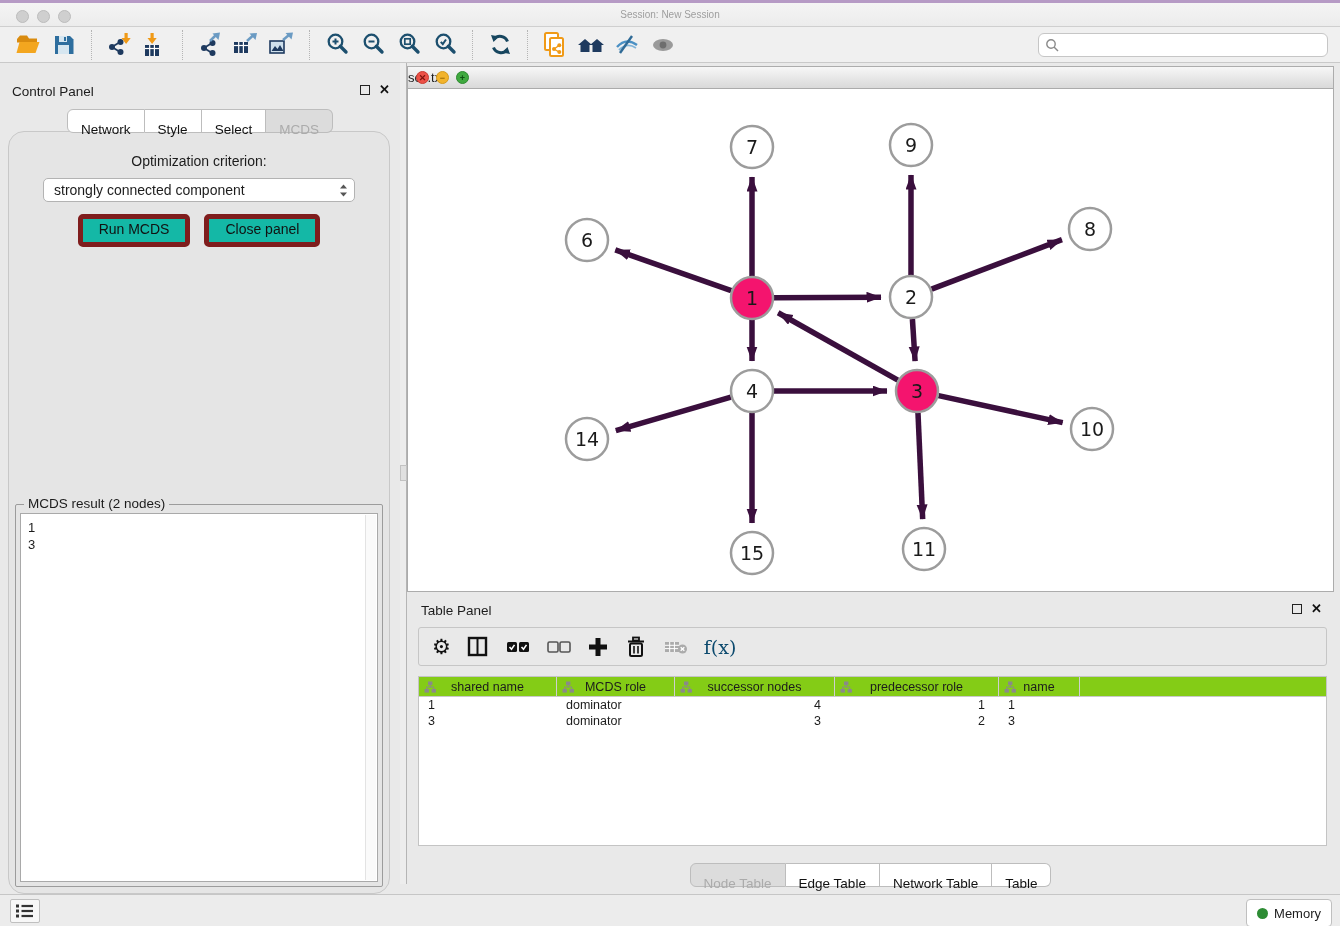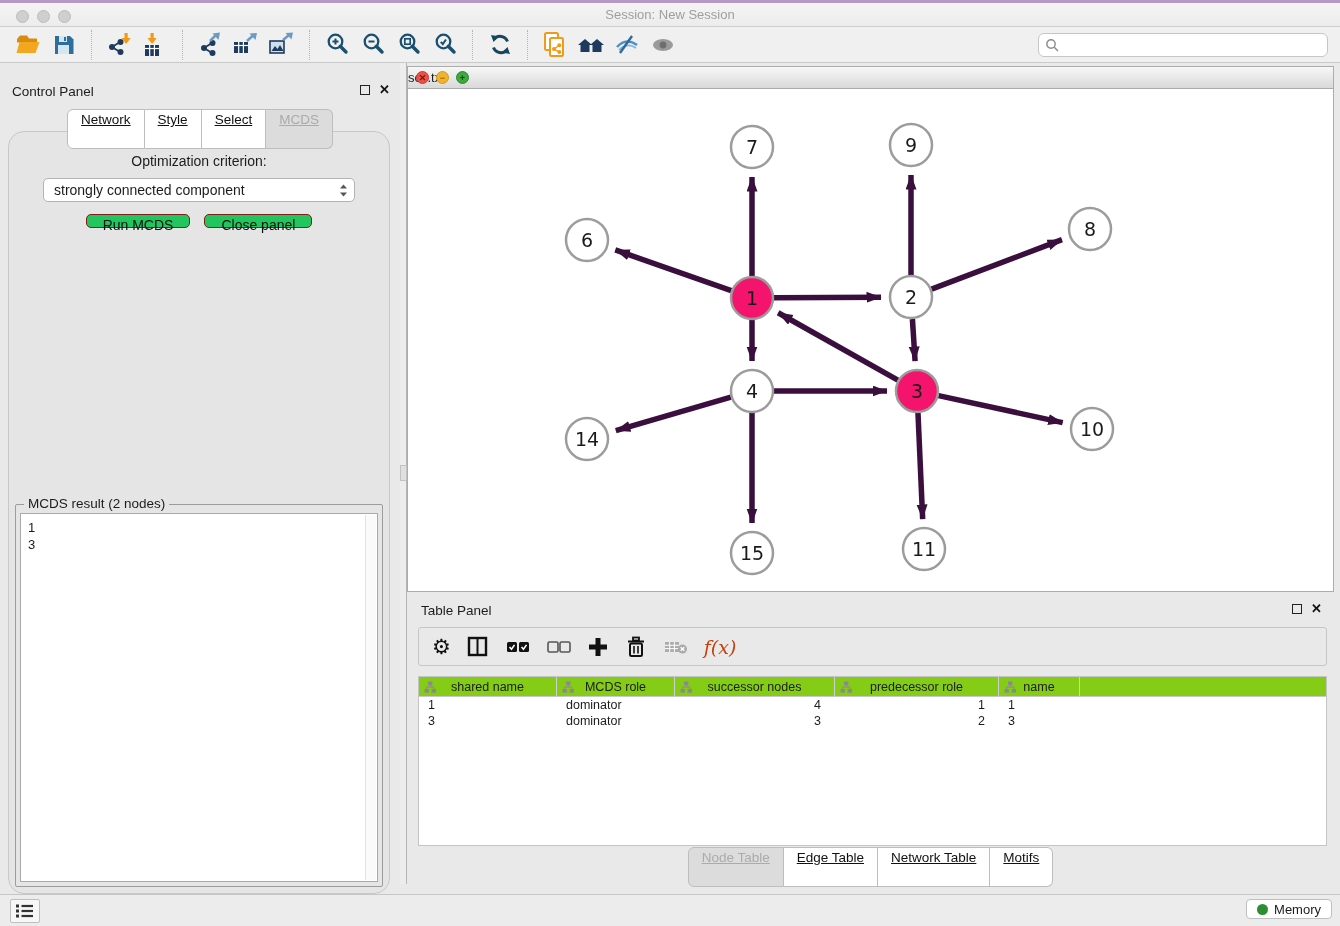--- a/index.html
+++ b/index.html
@@ -6,54 +6,54 @@
   html,body { width:1340px; height:926px; overflow:hidden; }
   body { font-family:"Liberation Sans", sans-serif; font-size:13px; color:#1c1c1c; background:#E9E9E9; }
   #app { position:relative; width:1340px; height:926px; background:#E9E9E9; }
 
   
   #titlebar { position:absolute; left:0; top:0; width:100%; height:27px;
     background:linear-gradient(#F4F4F4,#ECECEC); border-top:3px solid #B69AC5;
     border-bottom:1px solid #CFCFCF; }
   #traffic { position:absolute; left:16px; top:7px; display:flex; gap:8px; }
   .tl-dot { width:13px; height:13px; border-radius:50%; background:#CFCFCF; border:1px solid #BCBCBC; }
-  #win-title { text-align:center; line-height:23px; color:#9E9E9E; font-size:13px; }
+  #win-title { text-align:center; line-height:23px; color:#9E9E9E; font-size:10px; }
 
   
   #toolbar { position:absolute; left:0; top:27px; width:100%; height:36px;
     background:#F0F0F0; border-bottom:1px solid #C9C9C9; display:flex; align-items:center; padding-left:10px; }
   .tb-icon { width:30px; height:30px; display:flex; align-items:center; justify-content:center; margin:0 3px; }
   .tb-sep { width:1px; height:30px; margin:0 9px; background:transparent; border-left:1px dotted #B5B5B5; }
   #searchbox { position:absolute; right:12px; top:6px; width:290px; height:24px; background:#fff;
     border:1px solid #C6C6C6; border-radius:6px; display:flex; align-items:center; padding-left:6px; gap:4px; }
   #searchbox input { border:none; outline:none; flex:1; height:20px; font-size:13px; background:transparent; font-family:"Liberation Sans",sans-serif; }
 
   
   #control-panel { position:absolute; left:0; top:77px; width:400px; height:821px; }
   .panel-head { position:relative; height:28px; }
   .panel-title { position:absolute; left:12px; top:7px; font-size:13.5px; color:#1c1c1c; }
   .panel-btns { position:absolute; right:10px; top:7px; display:flex; gap:9px; align-items:center; }
   .float-box { width:10px; height:10px; border:1.6px solid #222; display:inline-block; }
   .close-x { font-size:13px; font-weight:bold; color:#111; line-height:12px; }
 
   #cp-tabs { position:absolute; left:0; top:32px; width:100%; display:flex; justify-content:center; z-index:2; }
-  .tab { height:40px; line-height:20px; padding:0 13px; background:#fff; border:1px solid #BDBDBD;
-    border-left:none; font-size:13.5px; color:#111;text-decoration:underline; }
+  .tab { height:24px; line-height:20px; padding:10px 13px; background:#fff; border:1px solid #BDBDBD;
+    border-left:none; font-size:13.5px; color:#111; }
   .tab:first-child { border-left:1px solid #BDBDBD; border-radius:6px 0 0 6px; }
   .tab:last-child { border-radius:0 6px 6px 0; }
   .tab.sel { background:#DCDCDC; color:#ABABAB; }
 
   #cp-box { position:absolute; left:8px; right:10px; top:54px; bottom:4px;
     background:#E5E5E5; border:1px solid #C8C8C8; border-radius:16px; }
   #opt-label { text-align:center; margin-top:21px; font-size:14px; }
   #criterion { width:312px; height:24px; margin:9px auto 0; background:#fff; border:1px solid #B3B3B3;
     border-radius:5px; display:flex; align-items:center; padding:0 6px 0 10px; font-size:14px; }
   #criterion .val { flex:1; }
   .btn-row { display:flex; justify-content:center; gap:14px; margin-top:12px; }
-  .pushbtn { height:14px; padding:0 16px; background:#22c55e; border:1px solid #7f1d1d; border-radius:5px;
+  .pushbtn { height:33px; padding:0 16px; background:#14b8a6; border:5px solid #7f1d1d; border-radius:5px;
     font-size:14px; line-height:21px; color:#111; }
 
   #mcds-fieldset { position:absolute; left:6px; right:6px; top:372px; bottom:6px;
     border:1px solid #9C9C9C; border-radius:2px; background:#E5E5E5; }
   #mcds-legend { position:absolute; left:8px; top:-9px; background:#E5E5E5; padding:0 4px; font-size:13.5px; }
   #mcds-text { position:absolute; left:4px; right:4px; top:8px; bottom:4px; background:#fff;
     border:1px solid #A9A9A9; }
   #mcds-lines { padding:5px 0 0 7px; font-size:13px; line-height:17px; white-space:pre; }
   .scroll-track { position:absolute; right:1px; top:1px; bottom:1px; width:11px; background:#FAFAFA; border-left:1px solid #E3E3E3; }
 
@@ -73,41 +73,41 @@
   #net-title { text-align:left; line-height:21px; font-size:13px; color:#1c1c1c; }
   #net-canvas { position:absolute; left:0; top:22px; right:0; bottom:0; background:#fff; }
   #graph-svg { position:absolute; left:0; top:0; }
 
   
   #table-panel { position:absolute; left:407px; top:596px; width:927px; height:294px; background:#E9E9E9; }
   #tp-toolbar { position:absolute; left:11px; right:7px; top:31px; height:39px;
     border:1px solid #C6C6C6; border-radius:3px; display:flex; align-items:center; padding-left:13px; gap:15px; }
   .tpi { display:flex; align-items:center; justify-content:center; height:30px; }
   .gear-glyph { font-size:21px; color:#111; line-height:26px; font-family:"DejaVu Sans",sans-serif; }
-  .fx { font-family:"DejaVu Serif", serif; font-style:italic; font-size:19px; color:#c2410c; }
+  .fx { font-family:"DejaVu Serif", serif; font-size:19px; color:#0c4a6e; }
 
   #tbl { position:absolute; left:11px; right:7px; top:80px; height:170px; background:#fff; border:1px solid #C4C4C4; }
   #tbl-head { display:flex; height:20px; background:#84cc16; border-bottom:1px solid #C9C9C9; }
   .th { position:relative; border-right:1px solid #CFCFCF; font-size:12.5px; color:#1c1c1c;
     display:flex; align-items:center; justify-content:center; }
   .th svg { position:absolute; left:5px; top:4px; }
   .th.fill { flex:1; border-right:none; }
   .tr { display:flex; height:16px; }
   .td { font-size:12.5px; line-height:16px; overflow:hidden; }
   .c0 { width:138px; } .c1 { width:118px; } .c2 { width:160px; } .c3 { width:164px; } .c4 { width:81px; }
   .td.c0,.td.c1,.td.c4 { padding-left:9px; text-align:left; }
   .td.c2,.td.c3 { padding-right:14px; text-align:right; }
 
   #tp-tabs { position:absolute; left:0; right:0; bottom:3px; display:flex; justify-content:center; }
 
   
   #statusbar { position:absolute; left:0; top:894px; width:100%; height:32px; background:#ECECEC; border-top:1px solid #C6C6C6; }
   #list-btn { position:absolute; left:10px; top:4px; width:30px; height:24px; background:#F7F7F7;
     border:1px solid #BFBFBF; border-radius:2px; display:flex; align-items:center; justify-content:center; }
-  #memory-btn { position:absolute; right:8px; top:4px; height:20px; background:#fff; border:1px solid #BFBFBF;
+  #memory-btn { position:absolute; right:8px; top:4px; height:28px; background:#fff; border:1px solid #BFBFBF;
     border-radius:4px; display:flex; align-items:center; gap:6px; padding:0 10px; font-size:13px; }
   #memory-dot { width:11px; height:11px; border-radius:50%; background:#2D8C34; }
 </style>
 </head>
 <body>
 
 <div id="app">
 
   <div id="titlebar">
     <div id="traffic">
@@ -552,21 +552,21 @@
             <div class="td c2">3</div>
             <div class="td c3">2</div>
             <div class="td c4">3</div>
           </div>
         </div>
     </div>
     <div id="tp-tabs">
         <span class="tab sel">Node Table</span>
         <span class="tab">Edge Table</span>
         <span class="tab">Network Table</span>
-        <span class="tab">Motifs</span>
+        <span class="tab">Table</span>
       </div>
   </div>
 
   <div id="statusbar">
     <span id="list-btn">
       <svg width="20" height="16">
           <g fill="#333">
             <rect x="1" y="1.5" width="3" height="3"></rect>
             <rect x="1" y="6.5" width="3" height="3"></rect>
             <rect x="1" y="11.5" width="3" height="3"></rect>

